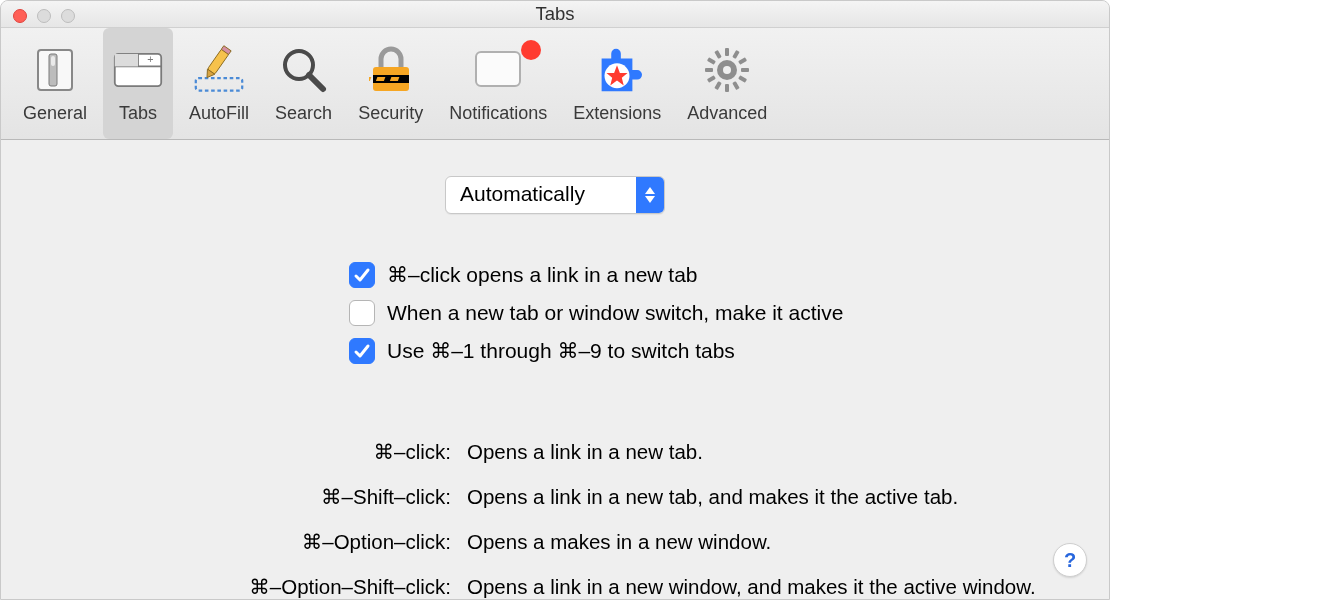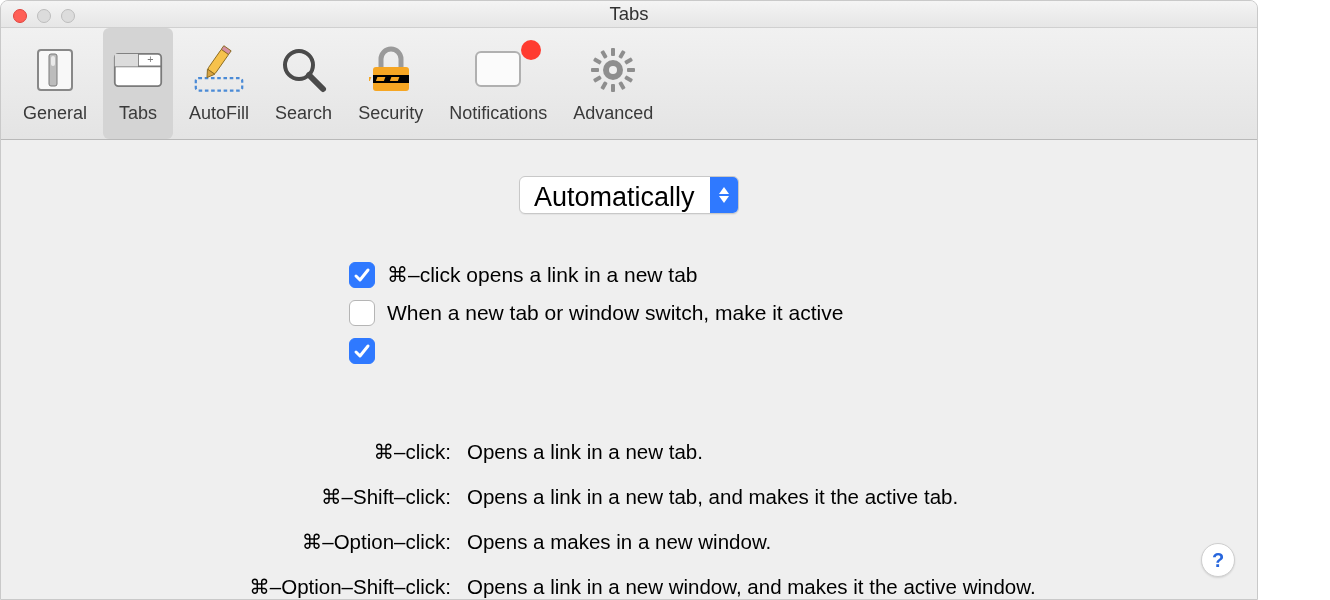--- a/index.html
+++ b/index.html
@@ -6,21 +6,21 @@
   html, body {
     margin: 0; padding: 0;
     width: 1330px; height: 600px;
     background: #fff;
     font-family: -apple-system, "Helvetica Neue", Helvetica, Arial, sans-serif;
     font-size: 18px;
     color: #000;
     overflow: hidden;
   }
   .window {
-    width: 1258px; height: 600px;
+    width: 1110px; height: 600px;
     display: flex; flex-direction: column;
     border: 1px solid #c9c9c9;
     border-radius: 8px 8px 0 0;
     overflow: hidden;
     background: #ececec;
   }
   .titlebar {
     height: 30px;
     display: flex; align-items: center;
     position: relative;
@@ -92,21 +92,21 @@
     display: flex; align-items: stretch;
     border: 1px solid #c8c8c8;
     border-radius: 6px;
     background: #fff;
     box-shadow: 0 1px 1px rgba(0,0,0,0.05);
     height: 38px;
     min-width: 220px;
   }
   .select-wrap .sel-text {
     padding: 5px 14px 0 14px;
-    font-size: 27px;
+    font-size: 21px;
     flex: 1;
   }
   .select-wrap .chevrons {
     width: 28px;
     background: #2f79ff;
     border-radius: 0 5px 5px 0;
     display: flex; flex-direction: column; align-items: center; justify-content: center;
     color: #fff;
   }
   .chevrons svg { display: block; }
@@ -239,20 +239,32 @@
     <div class="toolbar-item">
       <div class="badge-dot"></div>
       <div class="tb-icon">
         <svg width="50" height="42" viewBox="0 0 50 42">
           <rect x="3" y="3" width="44" height="34" rx="5" fill="#fbfbfb" stroke="#b0b0b0" stroke-width="2"></rect>
         </svg>
       </div>
       <div class="tb-label">Notifications</div>
     </div>
 
+    <div class="toolbar-item">
+      <div class="tb-icon">
+        <svg width="52" height="52" viewBox="0 0 52 52">
+          <path d="M10 14 h10 v-5 a5 5 0 0 1 10 0 v5 h12 v12 h5 a5 5 0 0 1 0 10 h-5 v12 h-32 z" fill="#2f79ff"></path>
+          <g transform="translate(26 32)">
+            <circle r="13" fill="#fff"></circle>
+            <polygon points="0,-11 3,-3 11,-3 5,2 7,10 0,5 -7,10 -5,2 -11,-3 -3,-3" fill="#ff3b30"></polygon>
+          </g>
+        </svg>
+      </div>
+      <div class="tb-label">Extensions</div>
+    </div>
 
     <div class="toolbar-item">
       <div class="tb-icon">
         <svg width="50" height="50" viewBox="0 0 50 50">
           <g fill="#8e8e8e">
             <circle cx="25" cy="25" r="10"></circle>
             <g id="t">
                 <rect x="23" y="3" width="4" height="8" rx="1"></rect>
               </g>
             <use href="#t" transform="rotate(30 25 25)"></use>
@@ -308,20 +320,21 @@
         </div>
         <span>When a new tab or window switch, make it active</span>
       </div>
 
       <div class="check-row">
         <div class="chk on">
           <svg width="18" height="18" viewBox="0 0 18 18">
               <polyline points="3,10 7,14 15,4" fill="none" stroke="#fff" stroke-width="3" stroke-linecap="round" stroke-linejoin="round"></polyline>
             </svg>
         </div>
+        <span>Use ⌘–1 through ⌘–9 to switch tabs</span>
       </div>
 
     </div>
 
     <div class="hints">
       <div class="hint-key">⌘–click:</div>
         <div></div>
       <div class="hint-desc">Opens a link in a new tab.</div>
 
       <div class="hint-key">⌘–Shift–click:</div>

